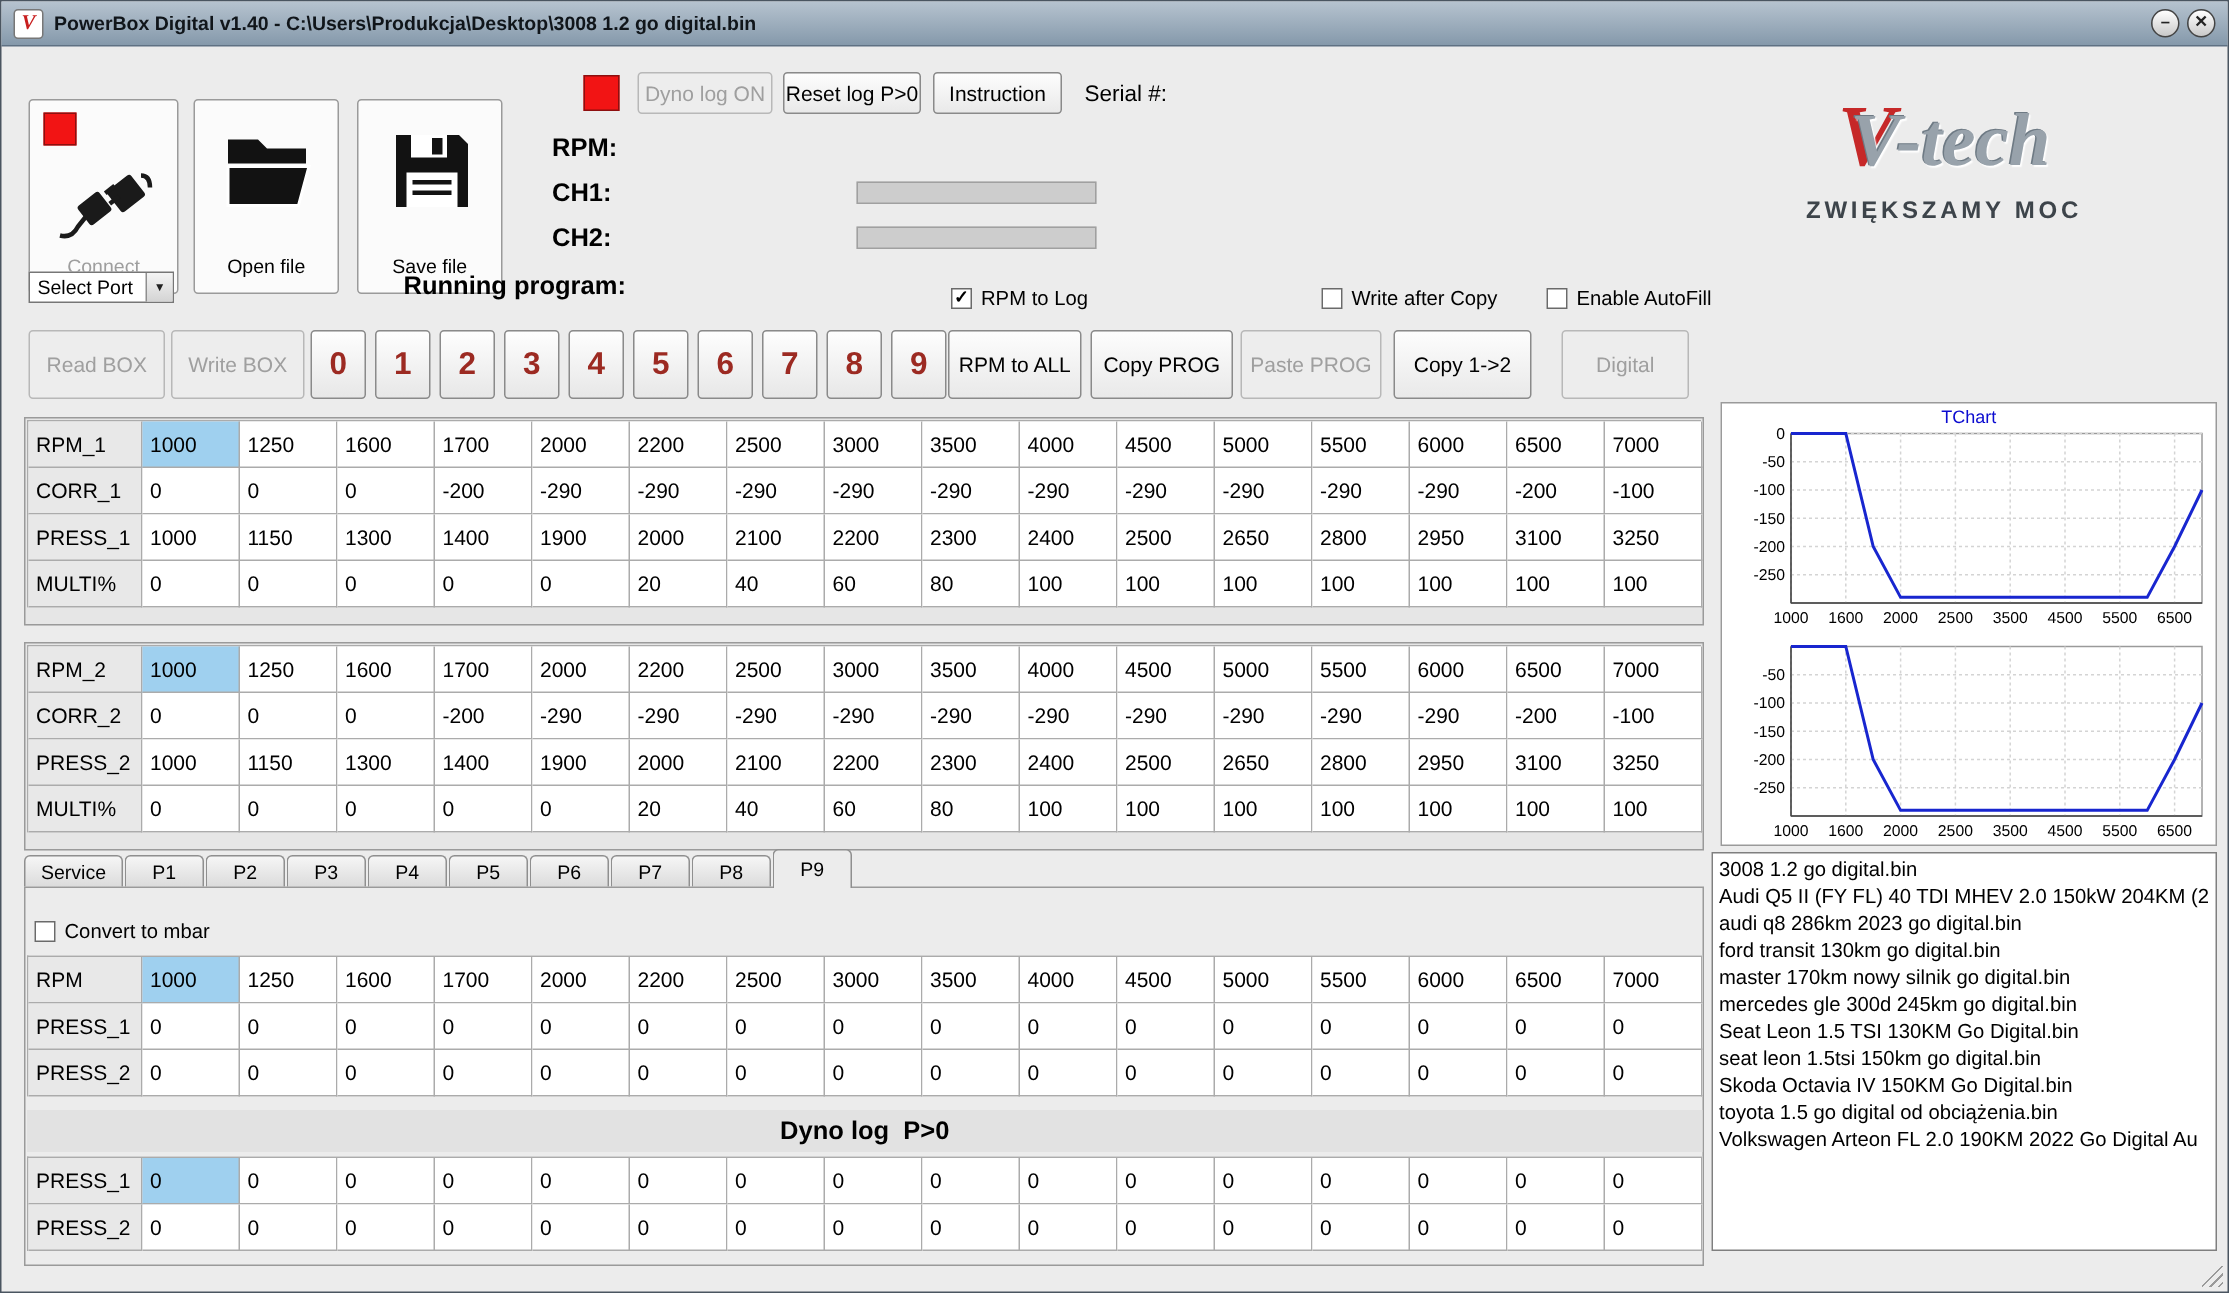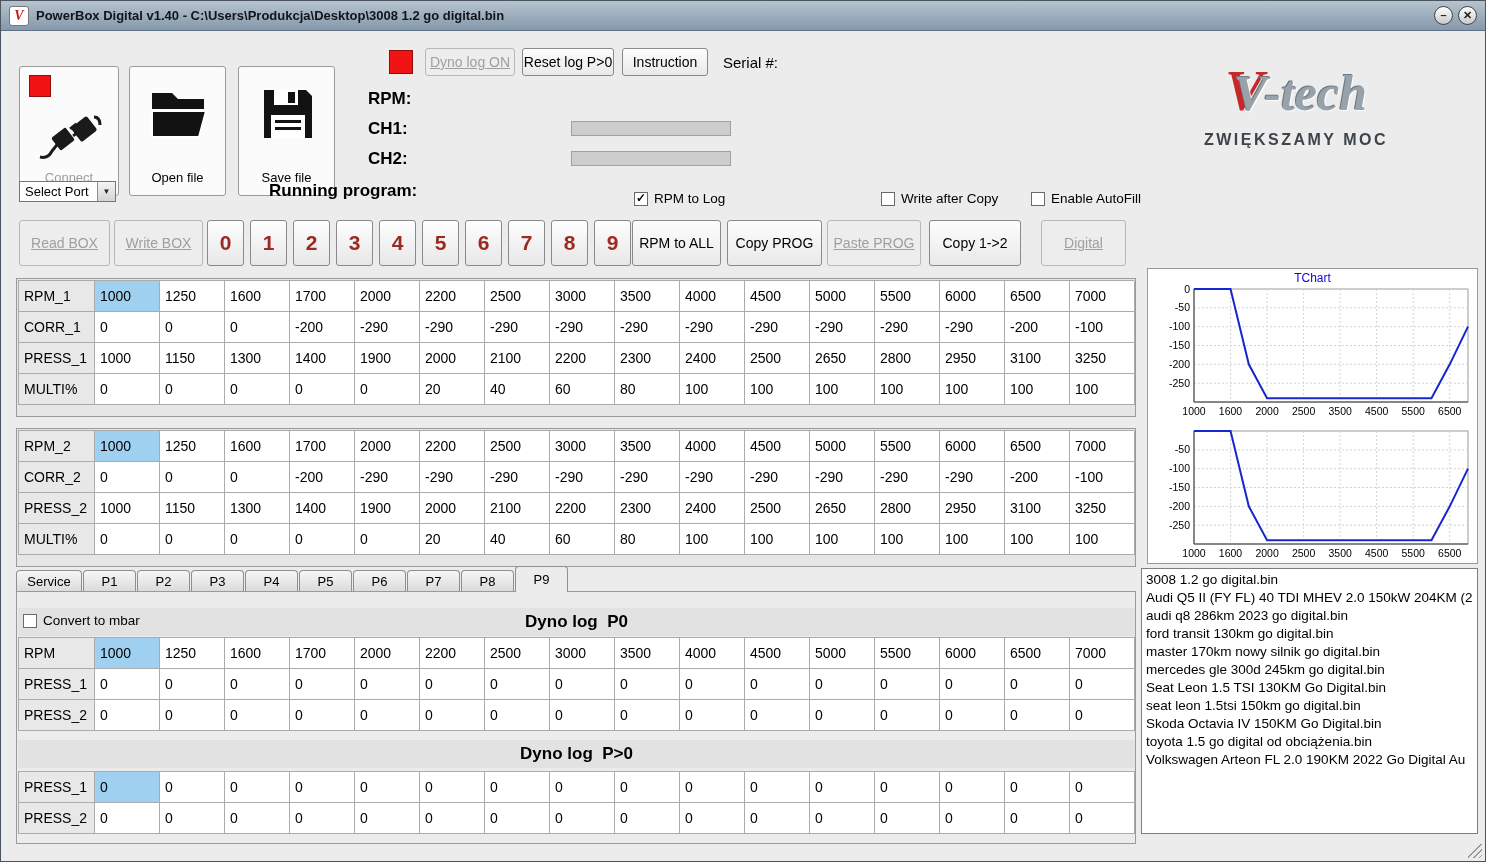--- a/index.html
+++ b/index.html
@@ -17,21 +17,21 @@
   .title-text{font-size:13px;font-weight:bold;color:#10151a;}
   .tb-controls{margin-left:auto;display:flex;gap:5px;}
   .tb-btn{width:19px;height:19px;border-radius:50%;background:linear-gradient(#ffffff,#c9c9c9);
     border:1px solid #444;display:flex;align-items:center;justify-content:center;
     font-size:11px;font-weight:bold;color:#222;line-height:1;}
 
   
   .btn{background:linear-gradient(#fdfdfd,#e9e9e9);border:1px solid #8a8a8a;border-radius:3px;
     display:flex;align-items:center;justify-content:center;font-size:14px;color:#000;
     cursor:default;user-select:none;white-space:nowrap;}
-  .btn.disabled{color:#9f9f9f;border-color:#b8b8b8;background:#ededed;text-decoration:underline;}
+  .btn.disabled{color:#9f9f9f;border-color:#b8b8b8;background:#ededed;}
   .toolbtn{background:#fbfbfb;border:1px solid #9a9a9a;border-radius:3px;margin-top:25px;}
   .toolbtn .tool-label{position:absolute;left:0;right:0;bottom:10px;text-align:center;font-size:13px;}
   .digit-row{display:flex;gap:6px;}
   .digit-row .digit{width:37px;height:46px;font-size:21px;color:#9c2a22;font-weight:bold;
     background:linear-gradient(#fefefe,#e7e7e7);border:1px solid #8a8a8a;border-radius:3px;
     display:flex;align-items:center;justify-content:center;}
 
   .indicator{width:23px;height:23px;background:#f21414;border:1px solid #8d0f0f;}
 
   .biglabel{font-size:17px;font-weight:bold;color:#000;}
@@ -342,23 +342,20 @@
       <div class="tab">P3</div>
       <div class="tab">P4</div>
       <div class="tab">P5</div>
       <div class="tab">P6</div>
       <div class="tab">P7</div>
       <div class="tab">P8</div>
       <div class="tab active">P9</div>
     </div>
 
   <div class="panel" style="left:15px;top:590px;width:1120px;height:253px;background:#ececec;">
-    <div class="section-strip" style="left:1px;top:16px;width:1117px;height:28px;">
-      <span class="section-title">Dyno log  P0</span>
-    </div>
     <div class="abs checkbox" style="left:6px;top:21px;">
       <span class="cbox"></span>
       <span>Convert to mbar</span>
     </div>
     <div class="grid abs" style="left:1px;top:45px;">
         <div class="cell label">RPM</div>
         <div class="cell hl">1000</div>
         <div class="cell">1250</div>
         <div class="cell">1600</div>
         <div class="cell">1700</div>

